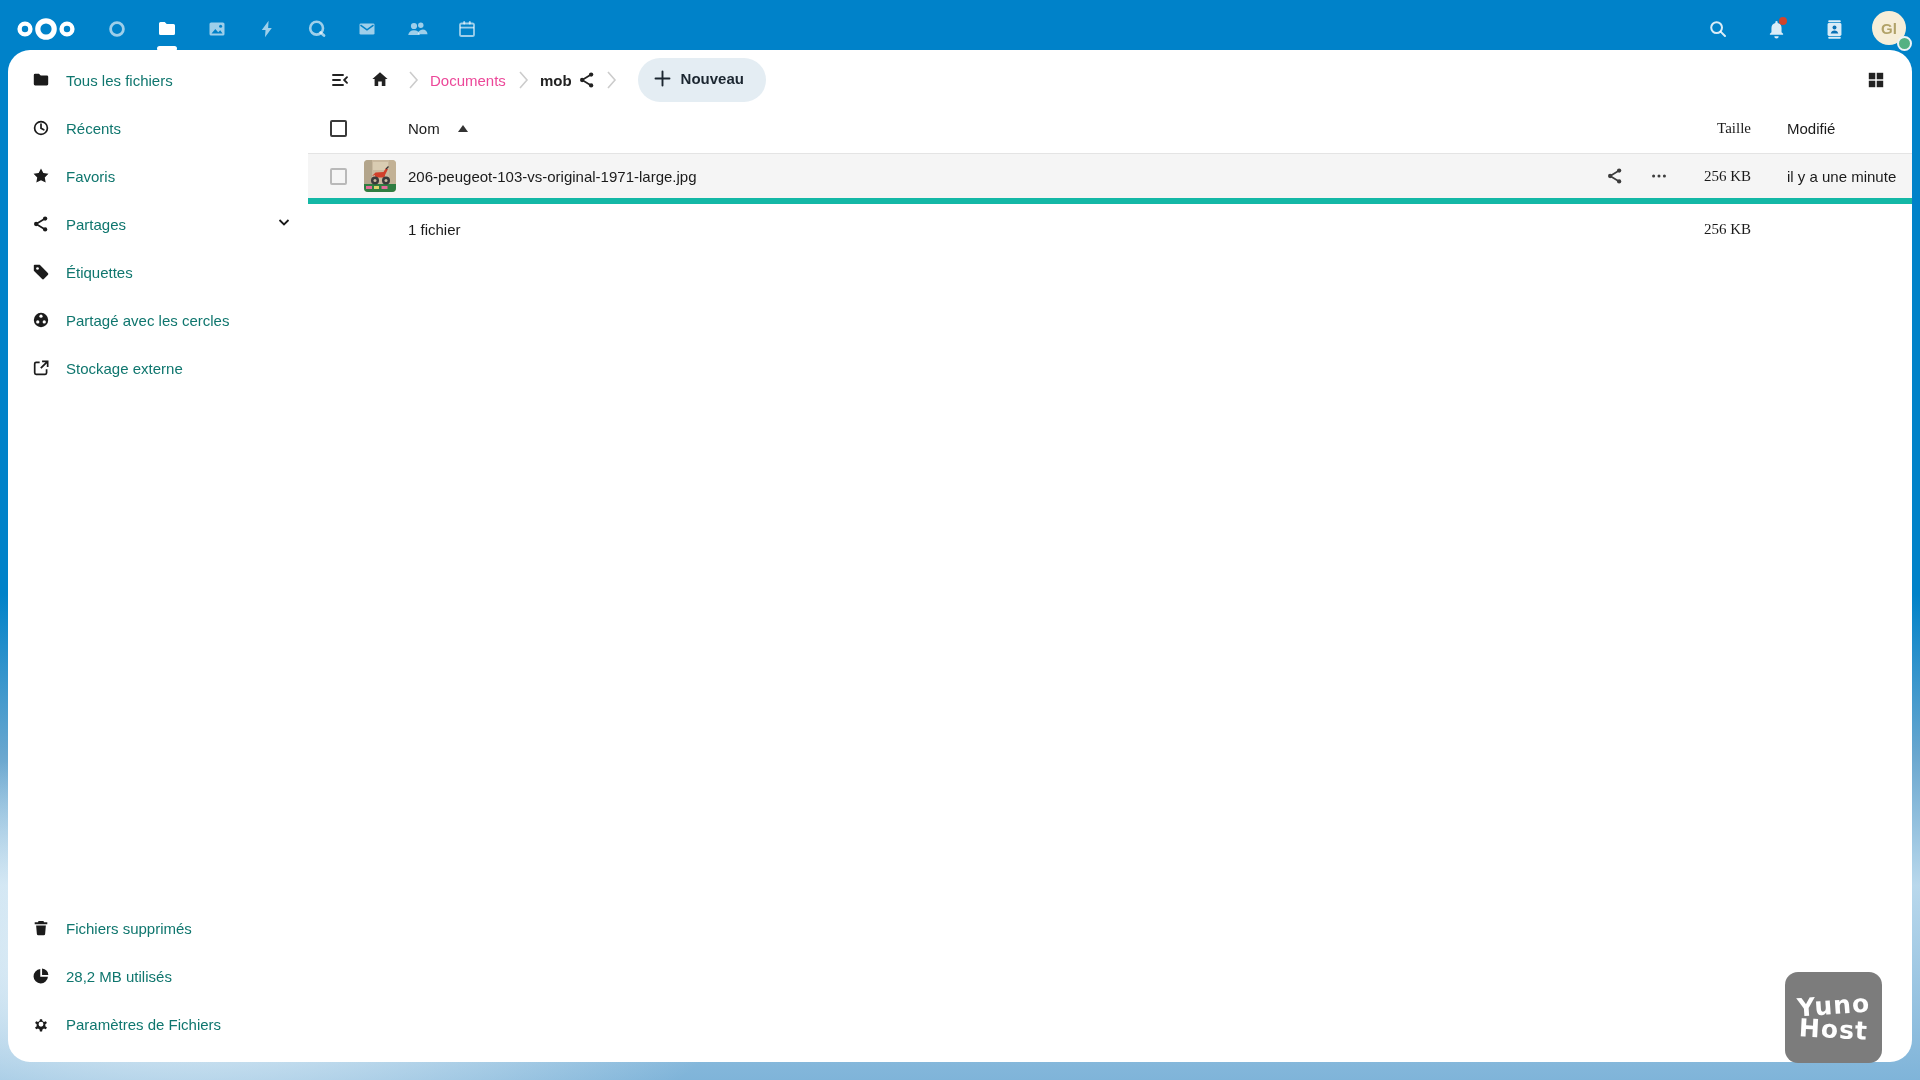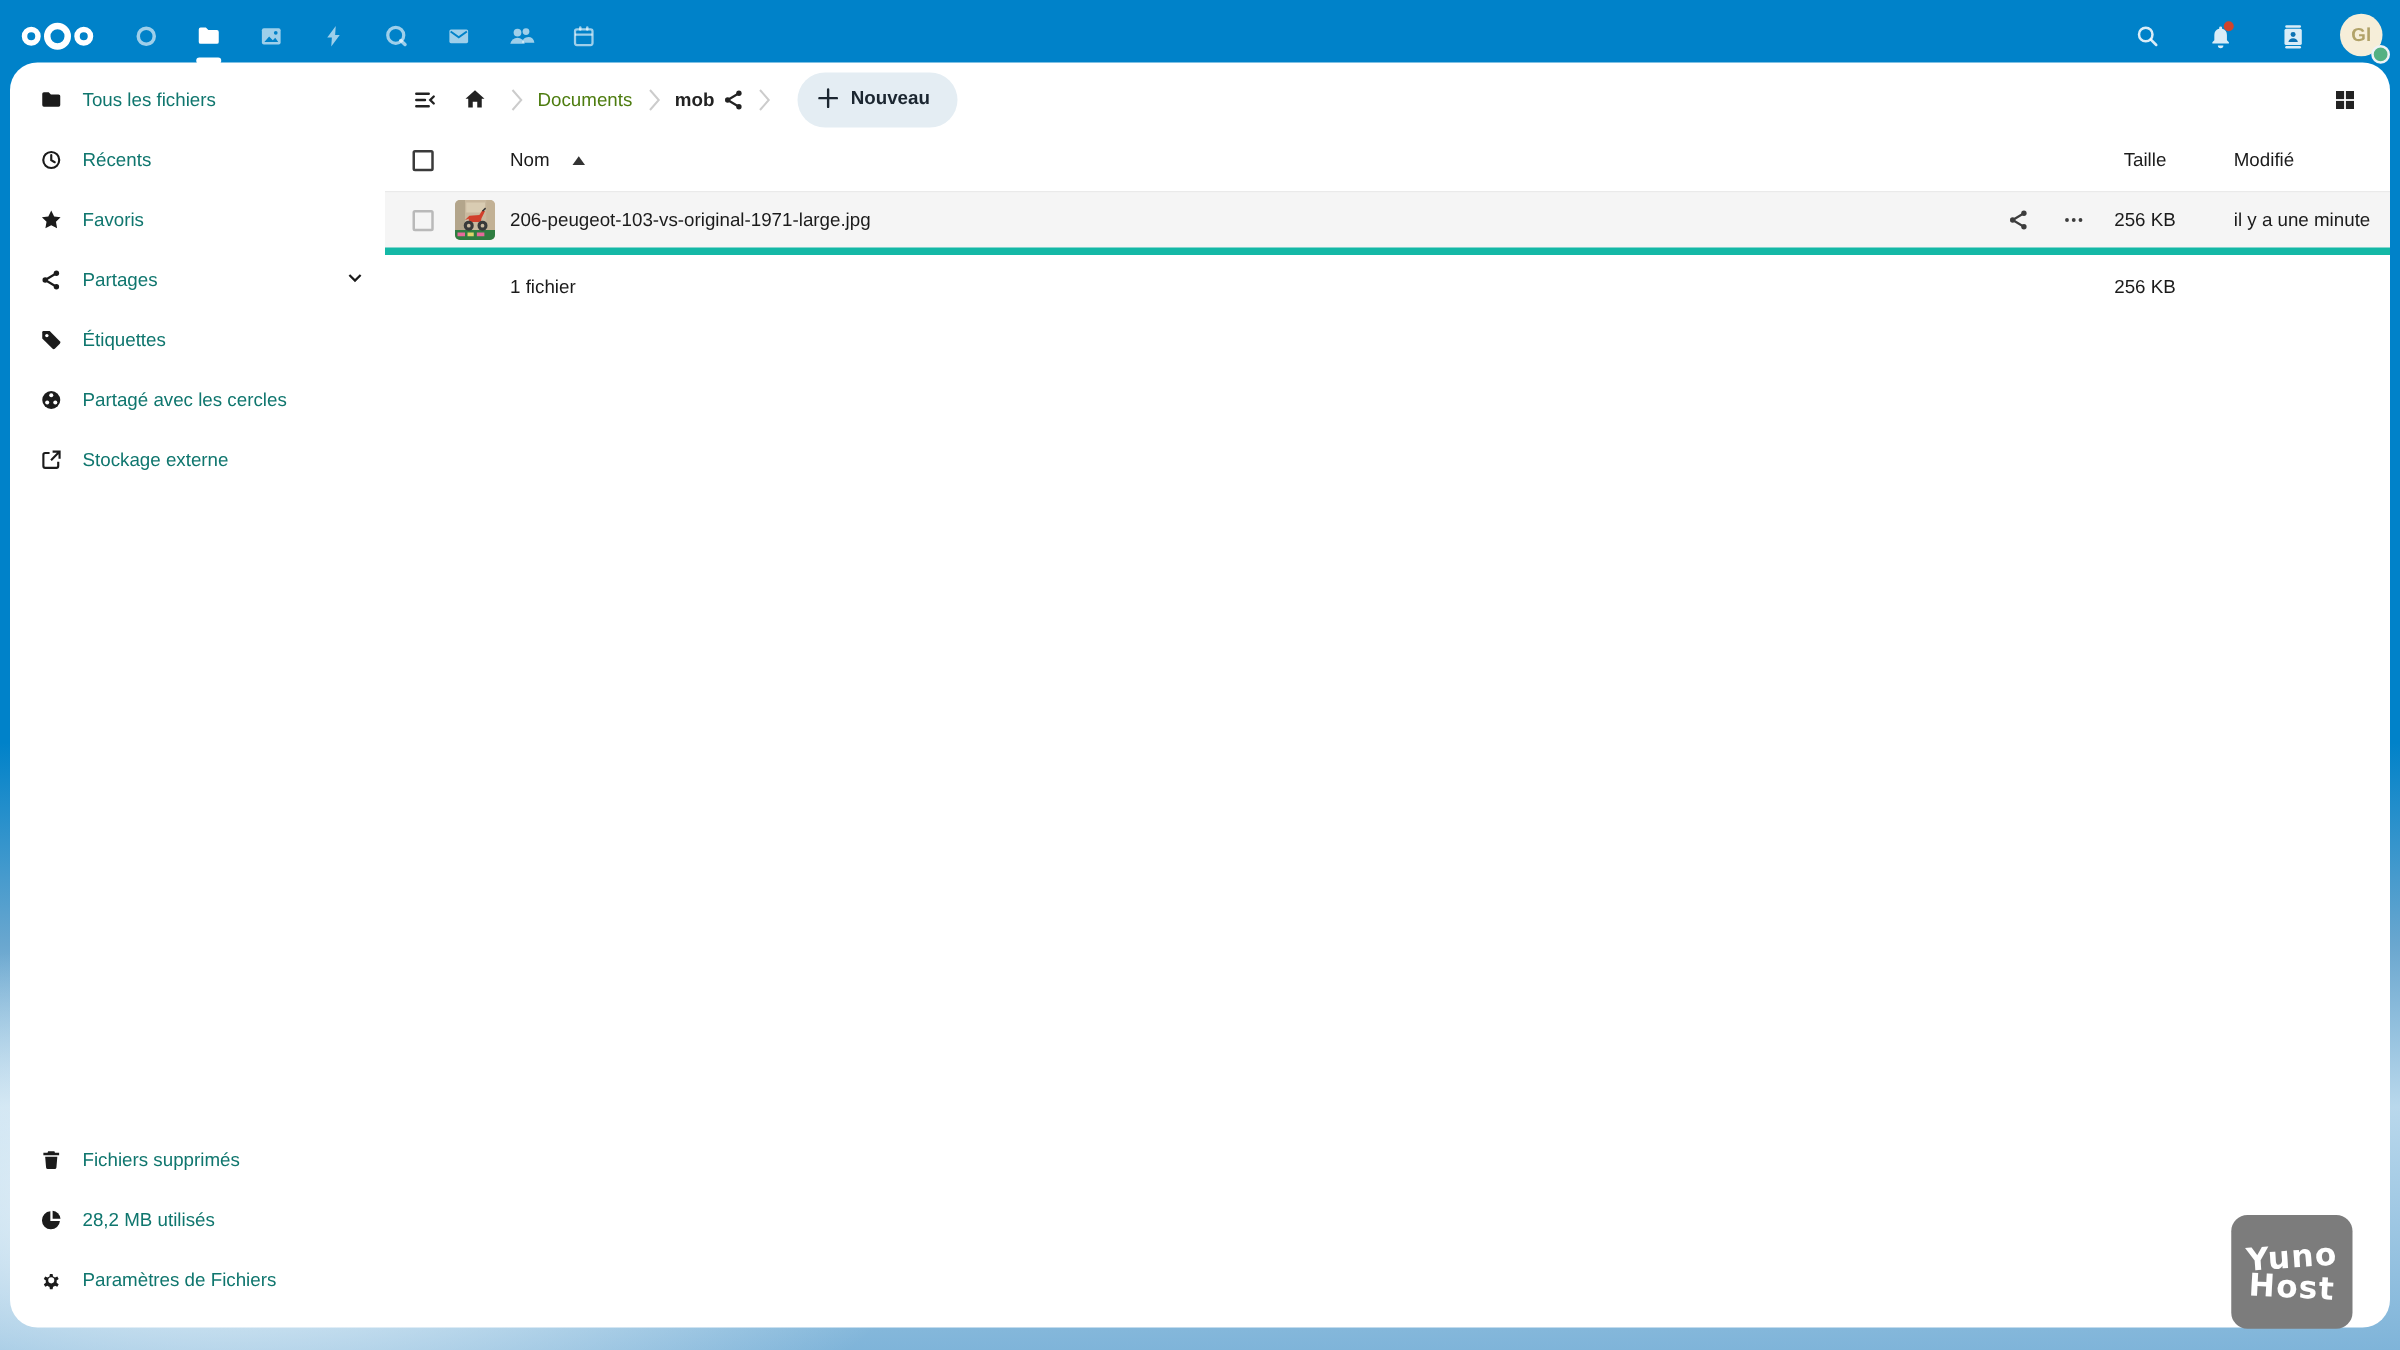--- a/index.html
+++ b/index.html
@@ -36,35 +36,35 @@
   .nav-item svg { color:#1b1b1b; flex:0 0 auto; }
   .nav-label { font-size:15px; color:#0f766e; white-space:nowrap; }
   .nav-chevron { margin-left:auto; color:#555; }
 
   
   .main { flex:1; display:flex; flex-direction:column; position:relative; }
   .content-header { height:54px; display:flex; align-items:center; padding:6px 12px 0 12px; position:relative; }
   .icon-btn { width:40px; height:40px; border:none; background:transparent; display:flex; align-items:center; justify-content:center; border-radius:20px; cursor:pointer; color:#222; }
   .breadcrumb { display:flex; align-items:center; }
   .crumb { font-size:15px; padding:0 4px; cursor:pointer; }
-  .crumb.dim { color:#4d7c0f; }
+  .crumb.dim { color:#ec4899; }
   .crumb.current { color:#222; font-weight:bold; }
   .crumb-sep { color:#c8c8c8; margin:0 6px; display:flex; }
   .crumb-share { color:#222; display:flex; align-items:center; margin:0 2px; cursor:pointer; }
   .new-btn { height:44px; margin-left:14px; padding:0 22px 4px 16px; border:none; border-radius:22px; background:#e4edf3; color:#1b2630; font-size:15px; font-weight:bold; display:flex; align-items:center; gap:10px; cursor:pointer; }
   .grid-toggle { position:absolute; right:16px; top:10px; }
 
   
   .filelist { flex:1; display:flex; flex-direction:column; }
   .frow { display:flex; align-items:center; padding-right:15px; }
   .cell-check { flex:0 0 56px; padding-left:22px; display:flex; align-items:center; }
   .cell-thumb { flex:0 0 44px; display:flex; align-items:center; }
   .cell-name  { flex:1 1 auto; display:flex; align-items:center; gap:18px; font-size:15px; overflow:hidden; }
   .cell-act   { flex:0 0 44px; display:flex; justify-content:center; }
-  .cell-size  { flex:0 0 70px; text-align:center; font-size:15px; }
+  .cell-size  { flex:0 0 70px; text-align:right; font-size:15px;font-family:Liberation Serif, serif; }
   .cell-mod   { flex:0 0 146px; padding-left:36px; font-size:15px; }
   .list-header { height:50px; border-bottom:1px solid #e4e4e4; }
   .list-header .cell-size,.list-header .cell-mod { color:#1b1b1b; }
   .file-row { height:50px; background:#f5f5f5; border-bottom:6px solid #14b8a6; cursor:pointer; }
   .summary-row { height:50px; color:#1b1b1b; }
   .checkbox { width:17px; height:17px; border:2px solid #3a3a3a; border-radius:2px; background:transparent; cursor:pointer; }
   .checkbox.soft { border-color:#b9b9b9; }
   .thumb { width:32px; height:32px; border-radius:4px; overflow:hidden; display:block; }
   .sort-arrow { width:0; height:0; border-left:5px solid transparent; border-right:5px solid transparent; border-bottom:7px solid #333; display:inline-block; }
   .filename { white-space:nowrap; overflow:hidden; text-overflow:ellipsis; }

